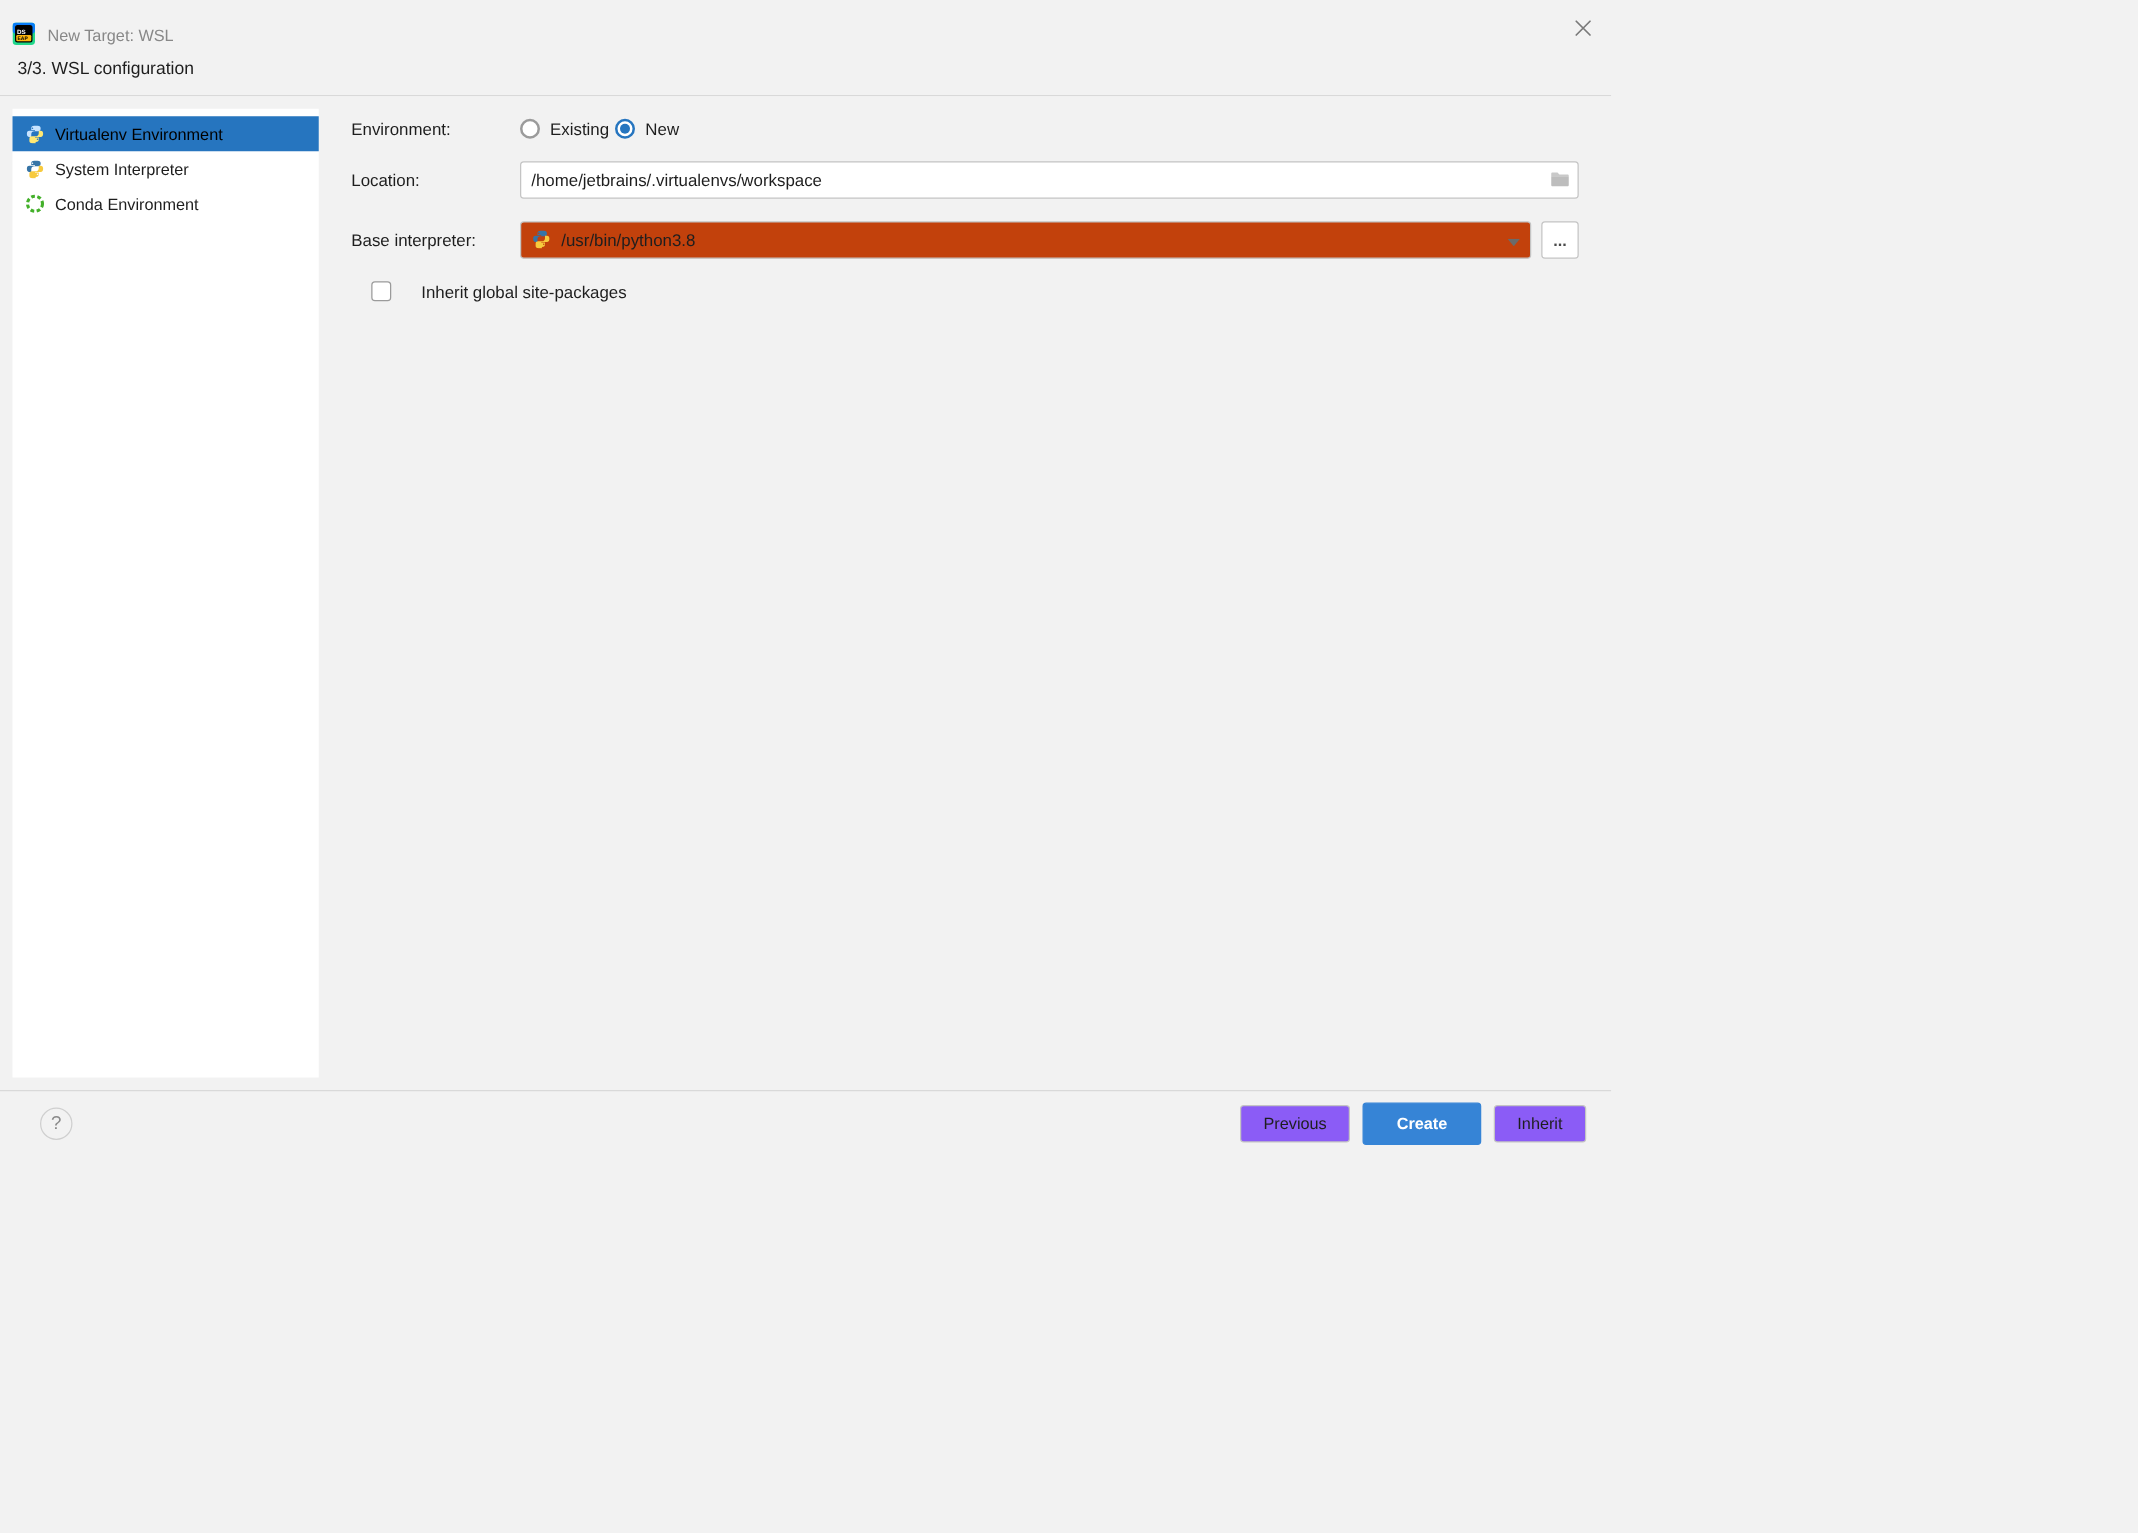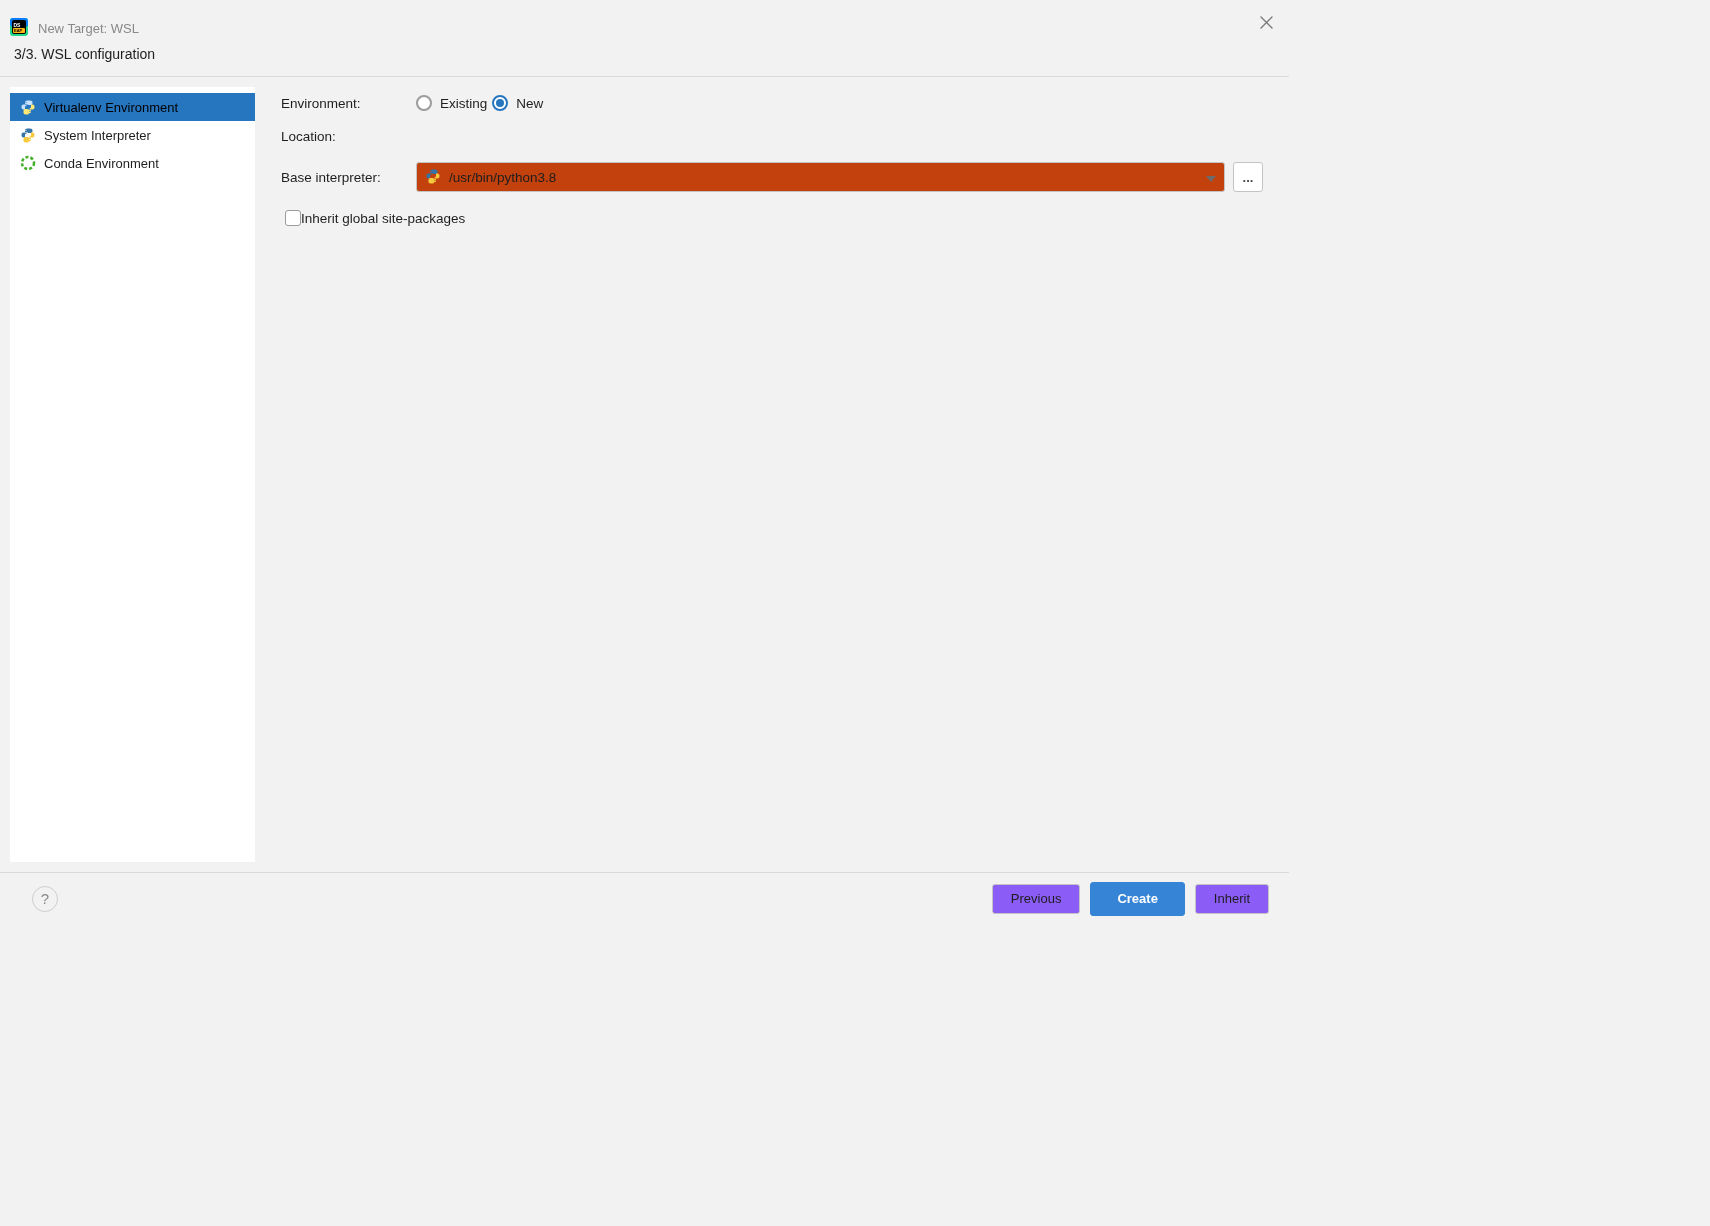--- a/index.html
+++ b/index.html
@@ -115,21 +115,21 @@
       height: 30px; padding: 0 8px; gap:8px; cursor:pointer;
     }
     .select-wrap .val { flex:1; font-size:13.5px; }
     .select-wrap .caret { color:#6b6b6b; }
     .dots-btn {
       width: 30px; height: 30px; margin-left: 8px;
       background:#ffffff; border:1px solid #c4c4c4; border-radius:3px;
       display:flex; align-items:center; justify-content:center; cursor:pointer;
       font-weight:bold; color:#4a4a4a;
     }
-    .check-row { display:flex; align-items:center; gap:0; font-size:13.5px; margin-left:4px;}
+    .check-row { display:flex; align-items:center; gap:24px; font-size:13.5px; margin-left:16px;}
     .check-row .box { width:16px; height:16px; border:1px solid #9b9b9b; border-radius:3px; background:#fff;}
     
     .footer {
       height: 52px;
       border-top: 1px solid #d9d9d9;
       display:flex; align-items:center;
       padding: 0 20px 0 32px;
       background:#f2f2f2;
     }
     .help-btn {
@@ -211,20 +211,29 @@
         </label>
         <label class="radio checked">
           <span class="circ"></span>
           <span>New</span>
         </label>
       </div>
     </div>
 
     <div class="form-row">
       <div class="label">Location:</div>
+      <div class="input-wrap">
+        <input type="text" value="/home/jetbrains/.virtualenvs/workspace" style="">
+        <span class="tail-icon">
+          <svg width="16" height="14" viewBox="0 0 16 14">
+              <path fill="#c9c9c9" d="M1 3c0-.6.4-1 1-1h4l1.5 1.5H14c.6 0 1 .4 1 1V5H1V3z"></path>
+              <path fill="#bdbdbd" d="M1 5h14v7c0 .6-.4 1-1 1H2c-.6 0-1-.4-1-1V5z"></path>
+            </svg>
+        </span>
+      </div>
     </div>
 
     <div class="form-row">
       <div class="label">Base interpreter:</div>
       <div class="select-wrap">
         <span>
           <svg width="16" height="16" viewBox="0 0 32 32">
               <path fill="#3674A6" d="M15 3c-4 0-5 2-5 4v3h6v1H7c-3 0-4 2-4 5s1 5 4 5h3v-4c0-3 2-5 5-5h6c2 0 4-1 4-4V7c0-2-1-4-5-4h-5zm-3 3a1.2 1.2 0 1 1 0 2.4A1.2 1.2 0 0 1 12 6z"></path>
               <path fill="#F7CA3E" d="M17 29c4 0 5-2 5-4v-3h-6v-1h9c3 0 4-2 4-5s-1-5-4-5h-3v4c0 3-2 5-5 5h-6c-2 0-4 1-4 4v3c0 2 1 4 5 4h5zm3-3a1.2 1.2 0 1 1 0-2.4 1.2 1.2 0 0 1 0 2.4z"></path>
             </svg>

